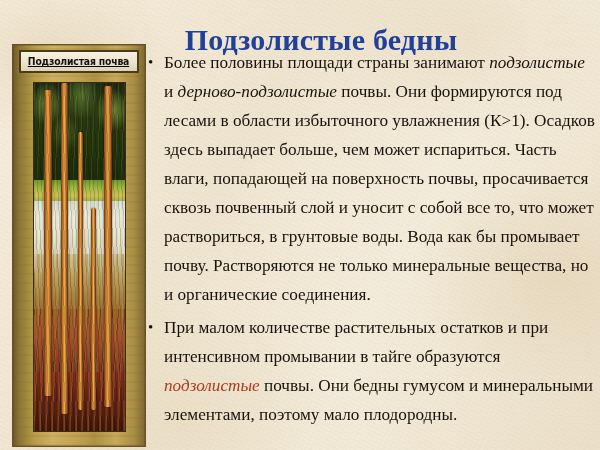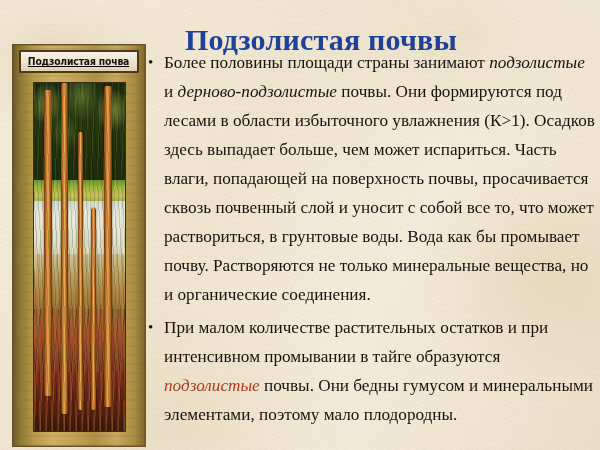--- a/index.html
+++ b/index.html
@@ -220,21 +220,21 @@
   }
   .it   { font-style: italic; }
   .itred{ font-style: italic; color: #ab3b1d; }
 </style>
 </head>
 <body>
 
 <div id="slide">
   <div id="grain"></div>
 
-  <h1 id="title">Подзолистая почвы</h1>
+  <h1 id="title">Подзолистые бедны</h1>
 
   <div id="figure">
 
     <div id="caption-box">
       <span id="caption-text">Подзолистая почва</span>
     </div>
 
     <div id="soil">
       <div class="soil-layer" id="layer-forest"></div>
       <div class="soil-layer" id="layer-grass"></div>

